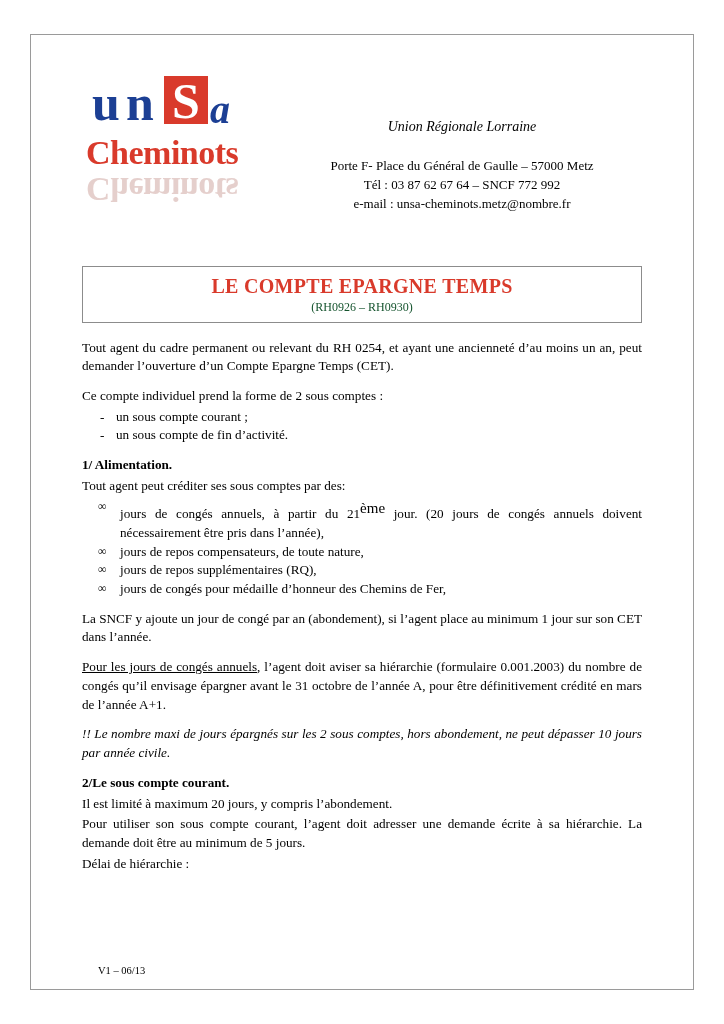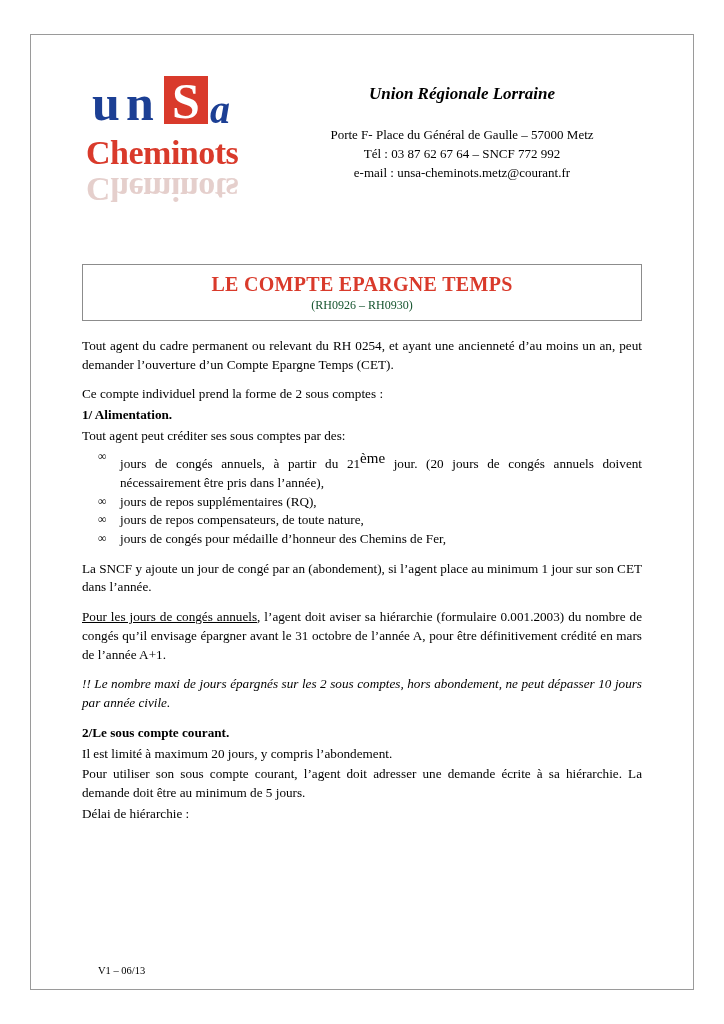--- a/index.html
+++ b/index.html
@@ -106,24 +106,25 @@
     transform: scaleY(-1);
     opacity: 0.55;
     margin-top: 2px;
   }
   .header-text {
     flex: 1 1 auto;
     text-align: center;
     padding-top: 22px;
   }
   .org-title {
-    font-size: 17px;
-    font-weight: bold;
+    font-size: 14px;
+    font-weight: normal;
     font-style: italic;
     margin-bottom: 22px;
+    margin-top: 35px;
   }
   .org-line {
     font-size: 13px;
     line-height: 1.45;
   }
 
   
   .title-box {
     margin: 52px 0 0 0;
     border: 1px solid #8c8c8c;
@@ -215,41 +216,45 @@
           <span class="logo-s">S</span>
           <span class="logo-a">a</span>
         </div>
         <div class="logo-word">Cheminots</div>
         <div class="logo-reflection">Cheminots</div>
       </div>
       <div class="header-text">
         <div class="org-title">Union Régionale Lorraine</div>
         <div class="org-line">Porte F- Place du Général de Gaulle – 57000 Metz</div>
         <div class="org-line">Tél : 03 87 62 67 64 – SNCF 772 992</div>
-        <div class="org-line">e-mail : unsa-cheminots.metz@courant.fr</div>
+        <div class="org-line">e-mail : unsa-cheminots.metz@nombre.fr</div>
       </div>
     </div>
 
     <div class="title-box">
       <div class="doc-title">LE COMPTE EPARGNE TEMPS</div>
       <div class="doc-subtitle">(RH0926 – RH0930)</div>
     </div>
 
     <div class="body-text">
 
       <p>Tout agent du cadre permanent ou relevant du RH 0254, et ayant une ancienneté d’au moins un an, peut demander l’ouverture d’un Compte Epargne Temps (CET).</p>
 
       <p class="tight">Ce compte individuel prend la forme de 2 sous comptes :</p>
+      <ul class="dash-list">
+        <li>un sous compte courant ;</li>
+        <li>un sous compte de fin d’activité.</li>
+      </ul>
 
       <p class="bold tight">1/ Alimentation.</p>
       <p class="tight">Tout agent peut créditer ses sous comptes par des:</p>
       <ul class="inf-list">
         <li><span>jours de congés annuels, à partir du 21</span><sup>ème</sup><span> jour. (20 jours de congés annuels doivent nécessairement être pris dans l’année),</span></li>
+        <li>jours de repos compensateurs, de toute nature,</li>
         <li>jours de repos supplémentaires (RQ),</li>
-        <li>jours de repos compensateurs, de toute nature,</li>
         <li>jours de congés pour médaille d’honneur des Chemins de Fer,</li>
       </ul>
 
       <p>La SNCF y ajoute un jour de congé par an (abondement), si l’agent place au minimum 1 jour sur son CET dans l’année.</p>
 
       <p><span class="underline">Pour les jours de congés annuels</span><span>, l’agent doit aviser sa hiérarchie (formulaire 0.001.2003) du nombre de congés qu’il envisage épargner avant le 31 octobre de l’année A, pour être définitivement crédité en mars de l’année A+1.</span></p>
 
       <p class="italic">!! Le nombre maxi de jours épargnés sur les 2 sous comptes, hors abondement, ne peut dépasser 10 jours par année civile.</p>
 
       <p class="bold tight">2/Le sous compte courant.</p>

